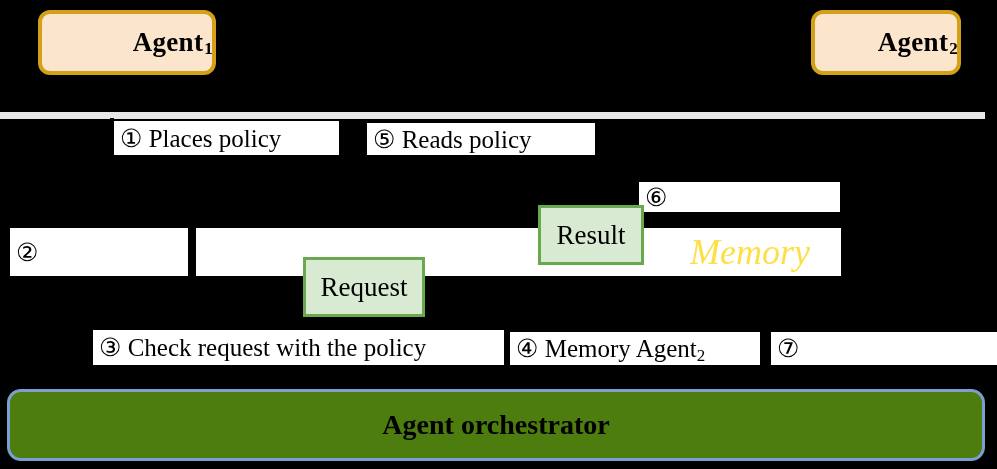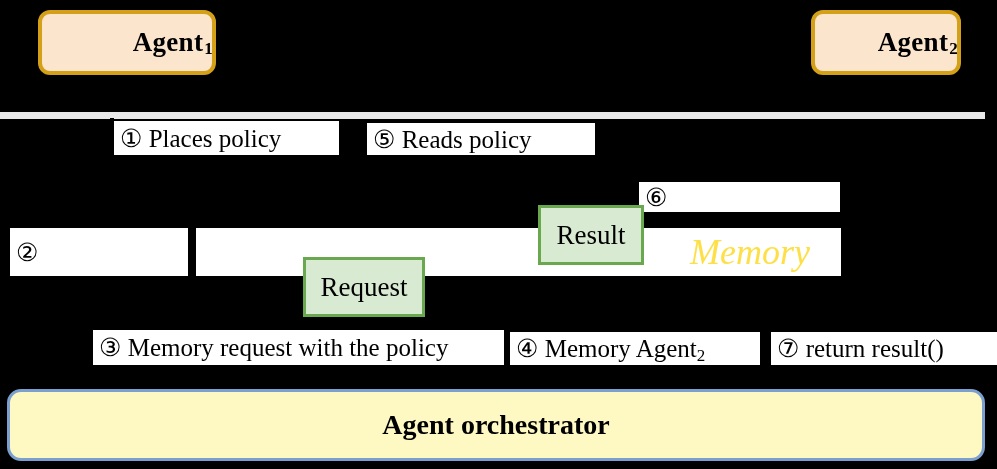--- a/index.html
+++ b/index.html
@@ -92,21 +92,21 @@
 
   
   .tick {
     position: absolute;
     background: #000000;
   }
 
   
   .orchestrator {
     position: absolute;
-    background: #fef9c3;
+    background: #4d7c0f;
     border: 3px solid #7ba0d0;
     border-radius: 14px;
     box-sizing: border-box;
     display: flex;
     align-items: center;
     justify-content: center;
     color: #000;
     font-weight: bold;
     font-size: 28px;
   }
@@ -159,28 +159,28 @@
 
   <div class="slot" style="left:538px; top:205px; width:106px; height:60px;">
     <span>Result</span>
   </div>
 
   <div class="chip" style="left:10px; top:228px; width:178px; height:48px;">
     <span>②</span>&nbsp;
   </div>
 
   <div class="chip" style="left:93px; top:330px; width:411px; height:35px;">
-    <span>③</span>&nbsp;<span>Memory request with the policy</span>
+    <span>③</span>&nbsp;<span>Check request with the policy</span>
   </div>
 
   <div class="chip" style="left:510px; top:332px; width:250px; height:33px;">
     <span>④</span>&nbsp;<span>Memory Agent</span><span class="sub-s">2</span>
   </div>
 
   <div class="chip" style="left:771px; top:332px; width:226px; height:33px;">
-    <span>⑦</span>&nbsp;<span>return  result()</span>
+    <span>⑦</span>&nbsp;
   </div>
 
   <div class="orchestrator" style="left:7px; top:389px; width:978px; height:72px;">
     <span>Agent orchestrator</span>
   </div>
 
 </div>
 
 </body></html>

